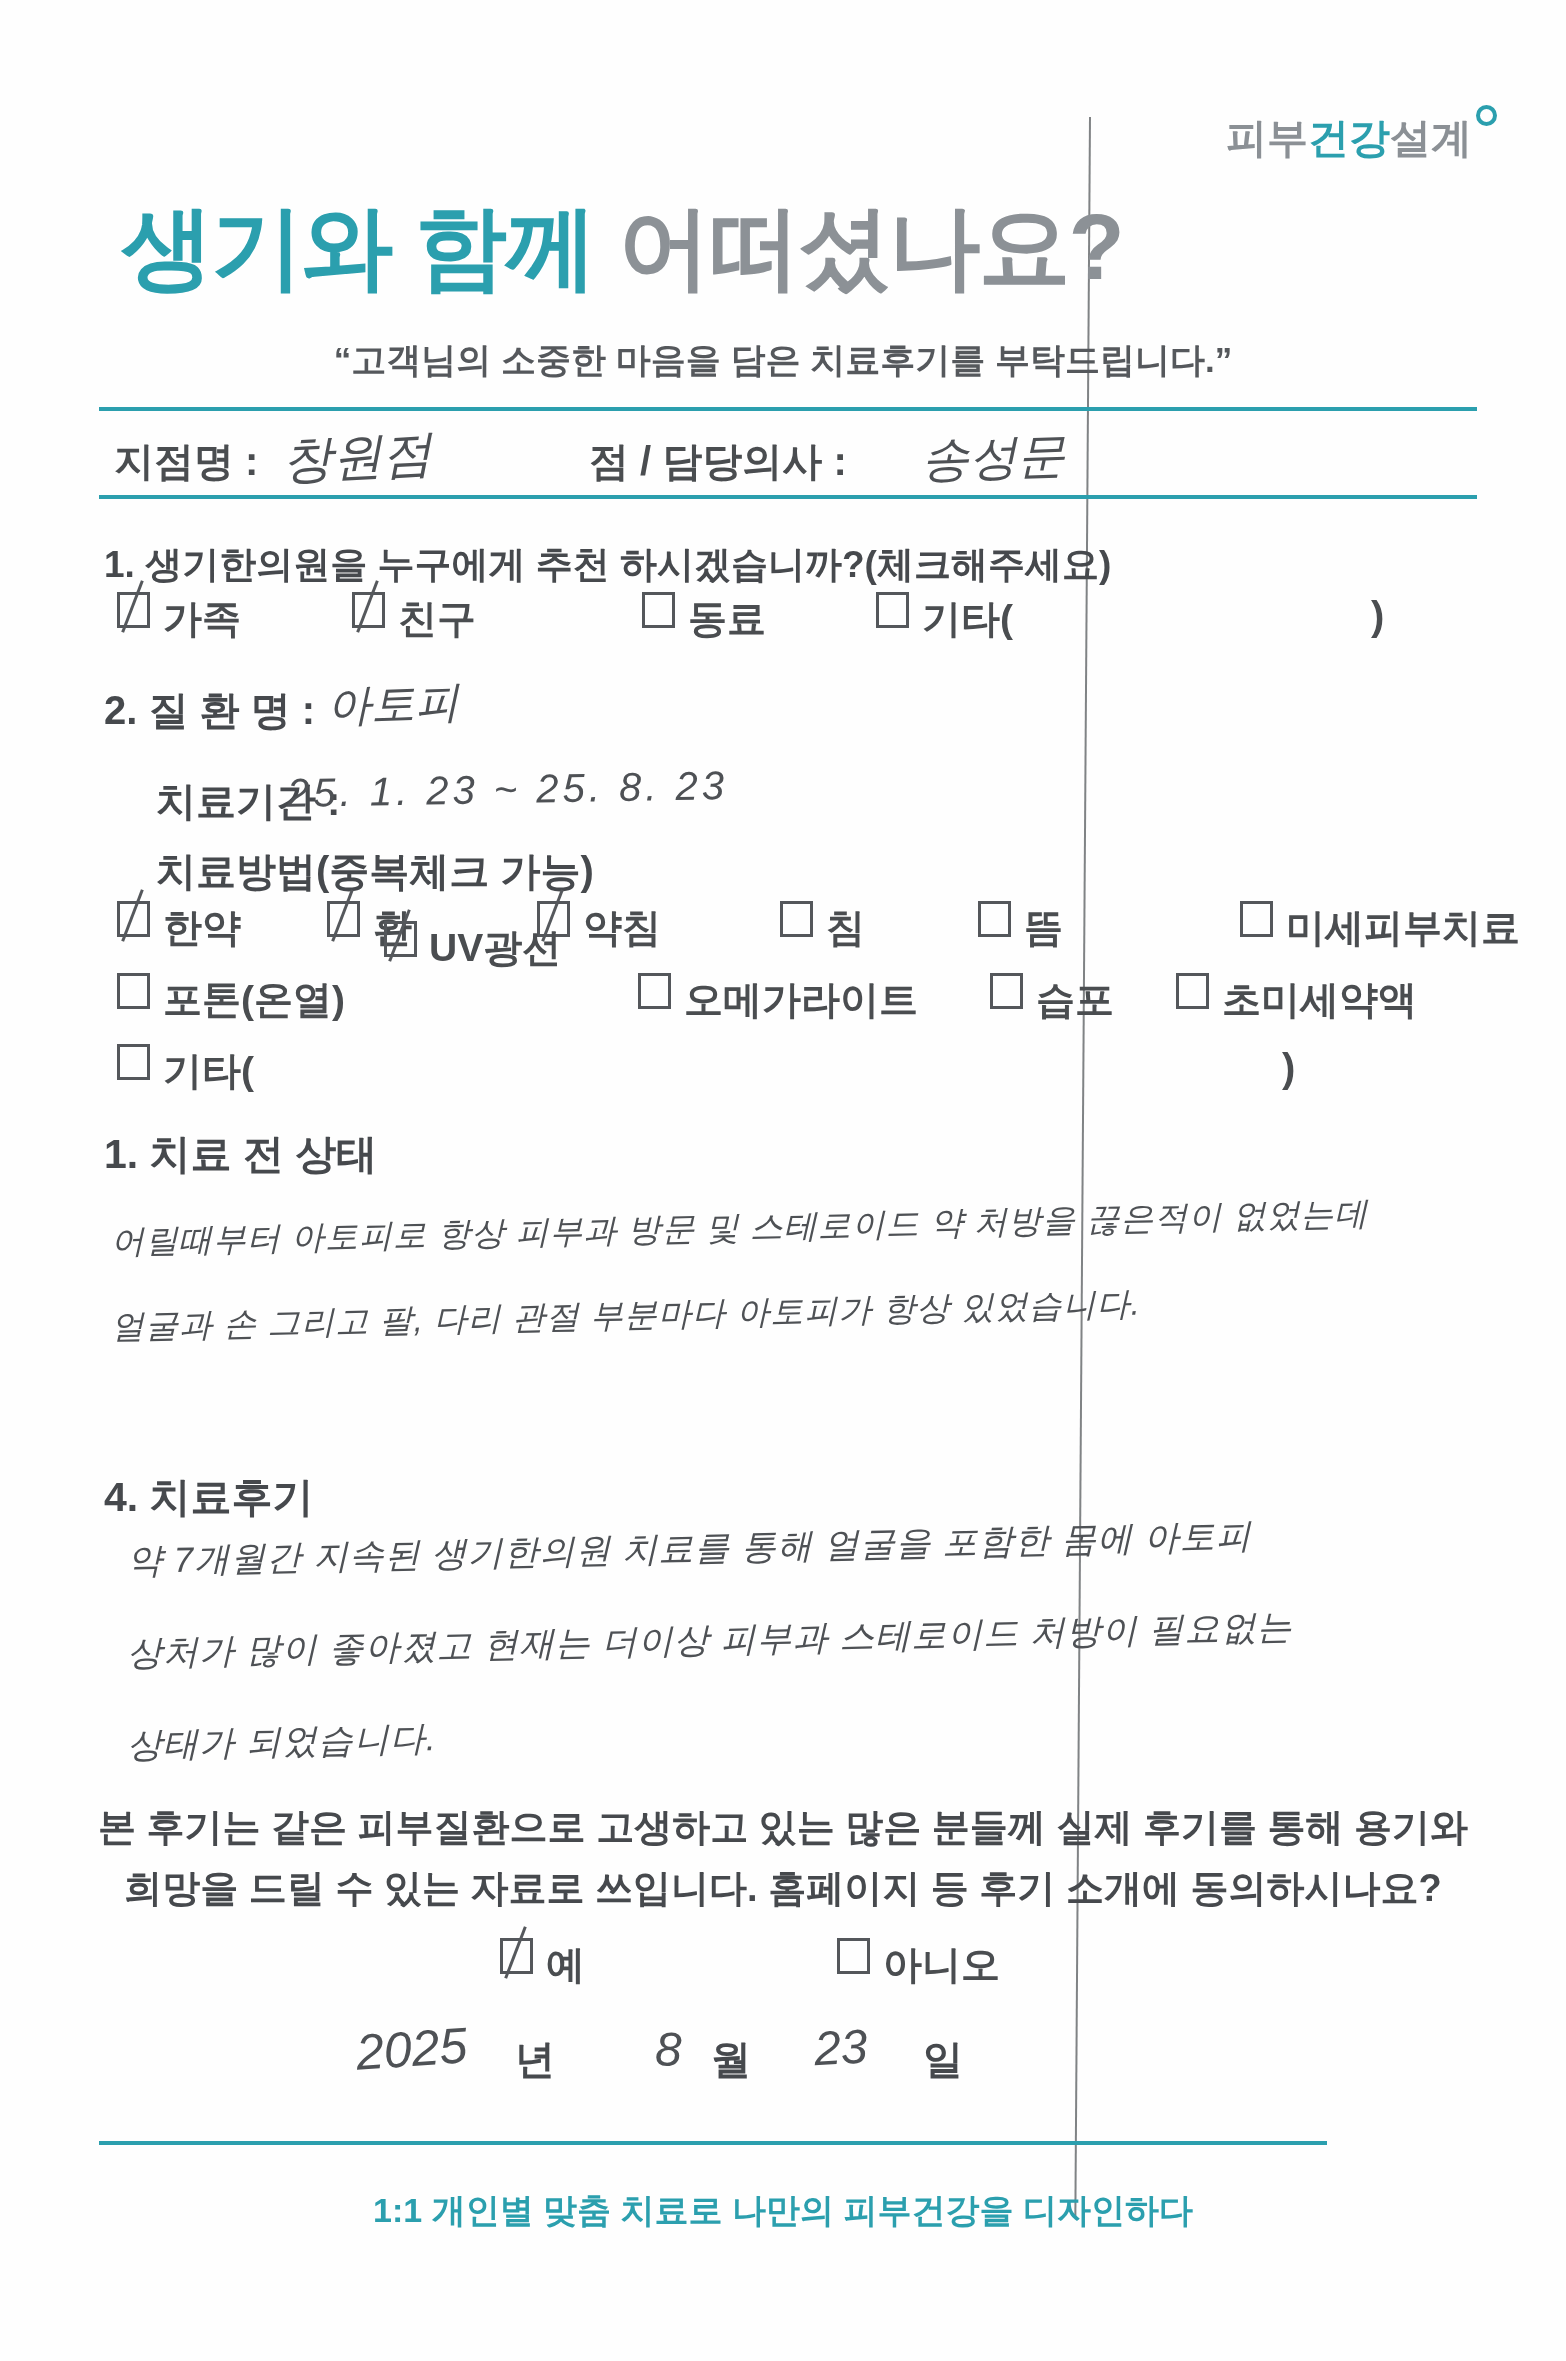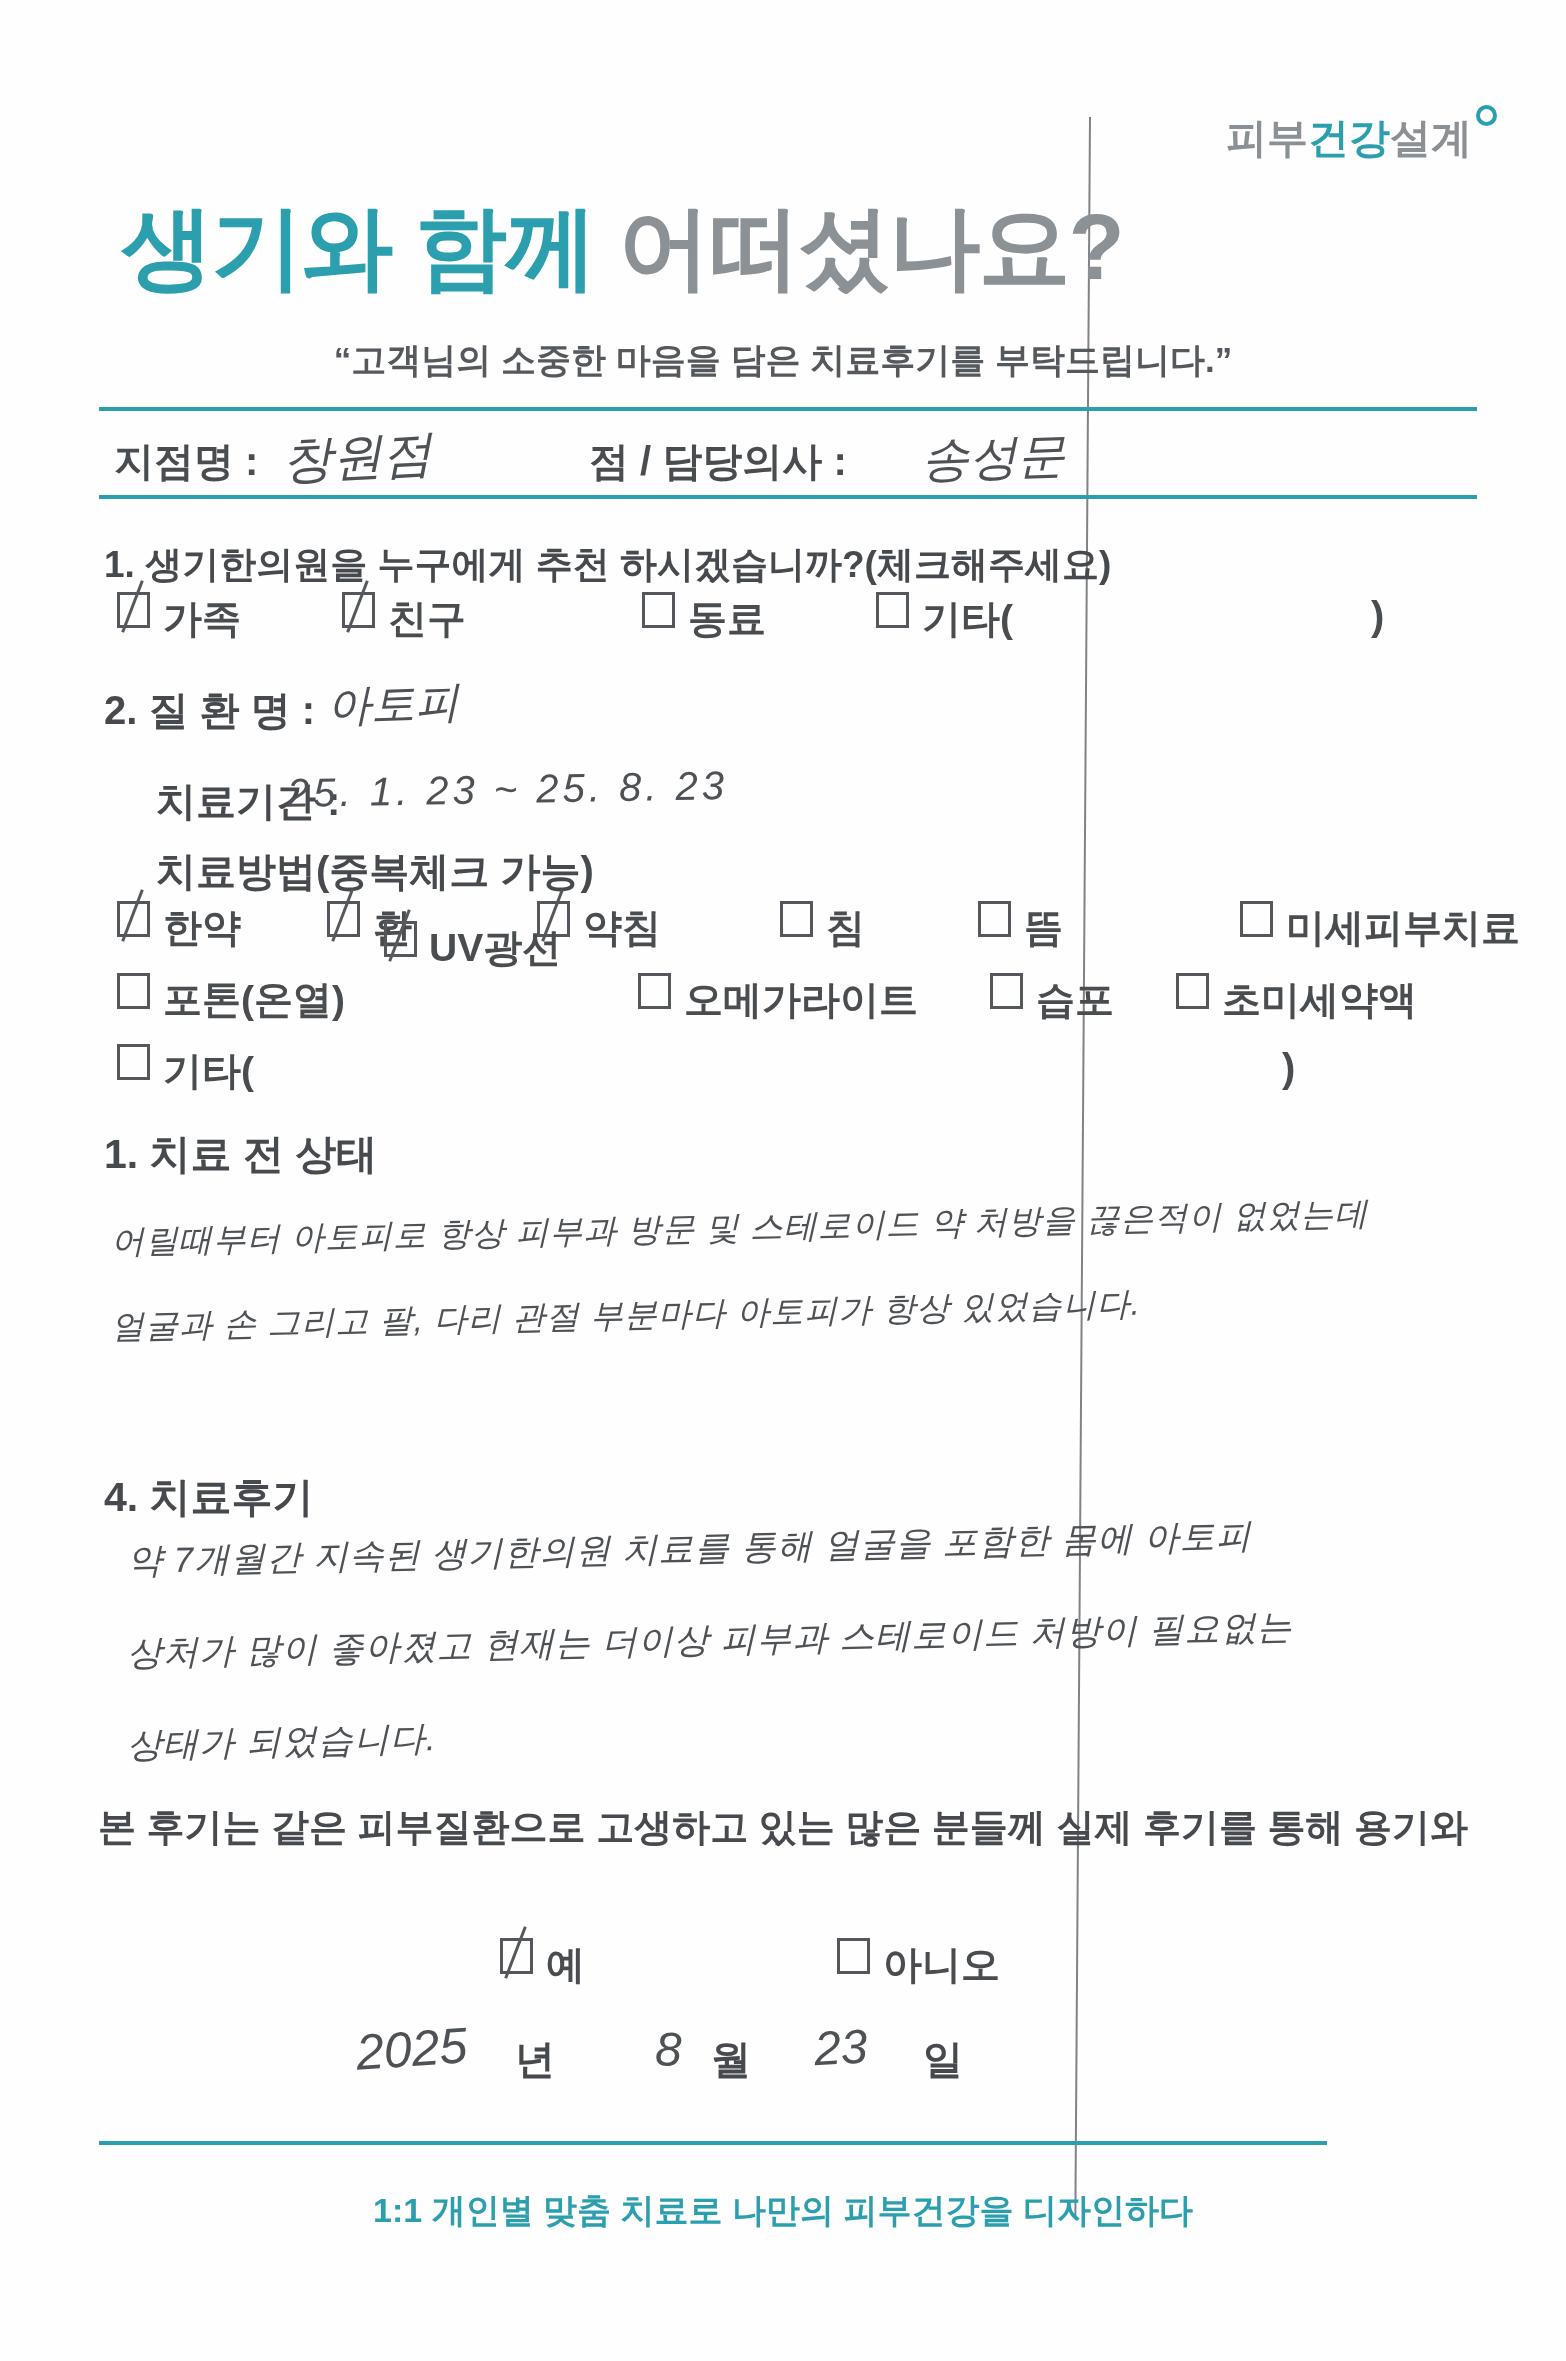--- a/index.html
+++ b/index.html
@@ -97,21 +97,21 @@
   <span class="abs lbl branch-doctor-label">점 /  담당의사 :</span>
   <span class="abs hand hand-doctor">송성문</span>
 
   <div class="rule rule-2"></div>
 
   <div class="abs q-title q1-title">1. 생기한의원을 누구에게 추천 하시겠습니까?(체크해주세요)</div>
   <div class="opt" style="left:117px;top:592px;">
     <span class="cb checked"></span>
     <span class="opt-label">가족</span>
   </div>
-  <div class="opt" style="left:342px;top:592px;">
+  <div class="opt" style="left:352px;top:592px;">
     <span class="cb checked"></span>
     <span class="opt-label">친구</span>
   </div>
   <div class="opt" style="left:597px;top:592px;padding-left:45px;">
     <span class="cb"></span>
     <span class="opt-label">동료</span>
   </div>
   <div class="opt" style="left:876px;top:592px;">
     <span class="cb"></span>
     <span class="opt-label">기타(</span>
@@ -179,20 +179,21 @@
   <div class="abs q-title q3-title">1. 치료 전 상태</div>
   <span class="abs hand hand-line q3-l1">어릴때부터 아토피로 항상 피부과 방문 및 스테로이드 약 처방을 끊은적이 없었는데</span>
   <span class="abs hand hand-line q3-l2">얼굴과 손 그리고 팔, 다리 관절 부분마다 아토피가 항상 있었습니다.</span>
 
   <div class="abs q-title q4-title">4. 치료후기</div>
   <span class="abs hand hand-line q4-l1">약 7개월간 지속된 생기한의원 치료를 통해 얼굴을 포함한 몸에 아토피</span>
   <span class="abs hand hand-line q4-l2">상처가 많이 좋아졌고 현재는 더이상 피부과 스테로이드 처방이 필요없는</span>
   <span class="abs hand hand-line q4-l3">상태가 되었습니다.</span>
 
   <p class="consent-line consent-1">본 후기는 같은 피부질환으로 고생하고 있는 많은 분들께 실제 후기를 통해 용기와</p>
+  <p class="consent-line consent-2">희망을 드릴 수 있는 자료로 쓰입니다. 홈페이지 등 후기 소개에 동의하시나요?</p>
   <div class="opt" style="left:500px;top:1938px;">
     <span class="cb checked"></span>
     <span class="opt-label">예</span>
   </div>
   <div class="opt" style="left:837px;top:1938px;">
     <span class="cb"></span>
     <span class="opt-label">아니오</span>
   </div>
 
   <span class="abs hand hand-year">2025</span>

